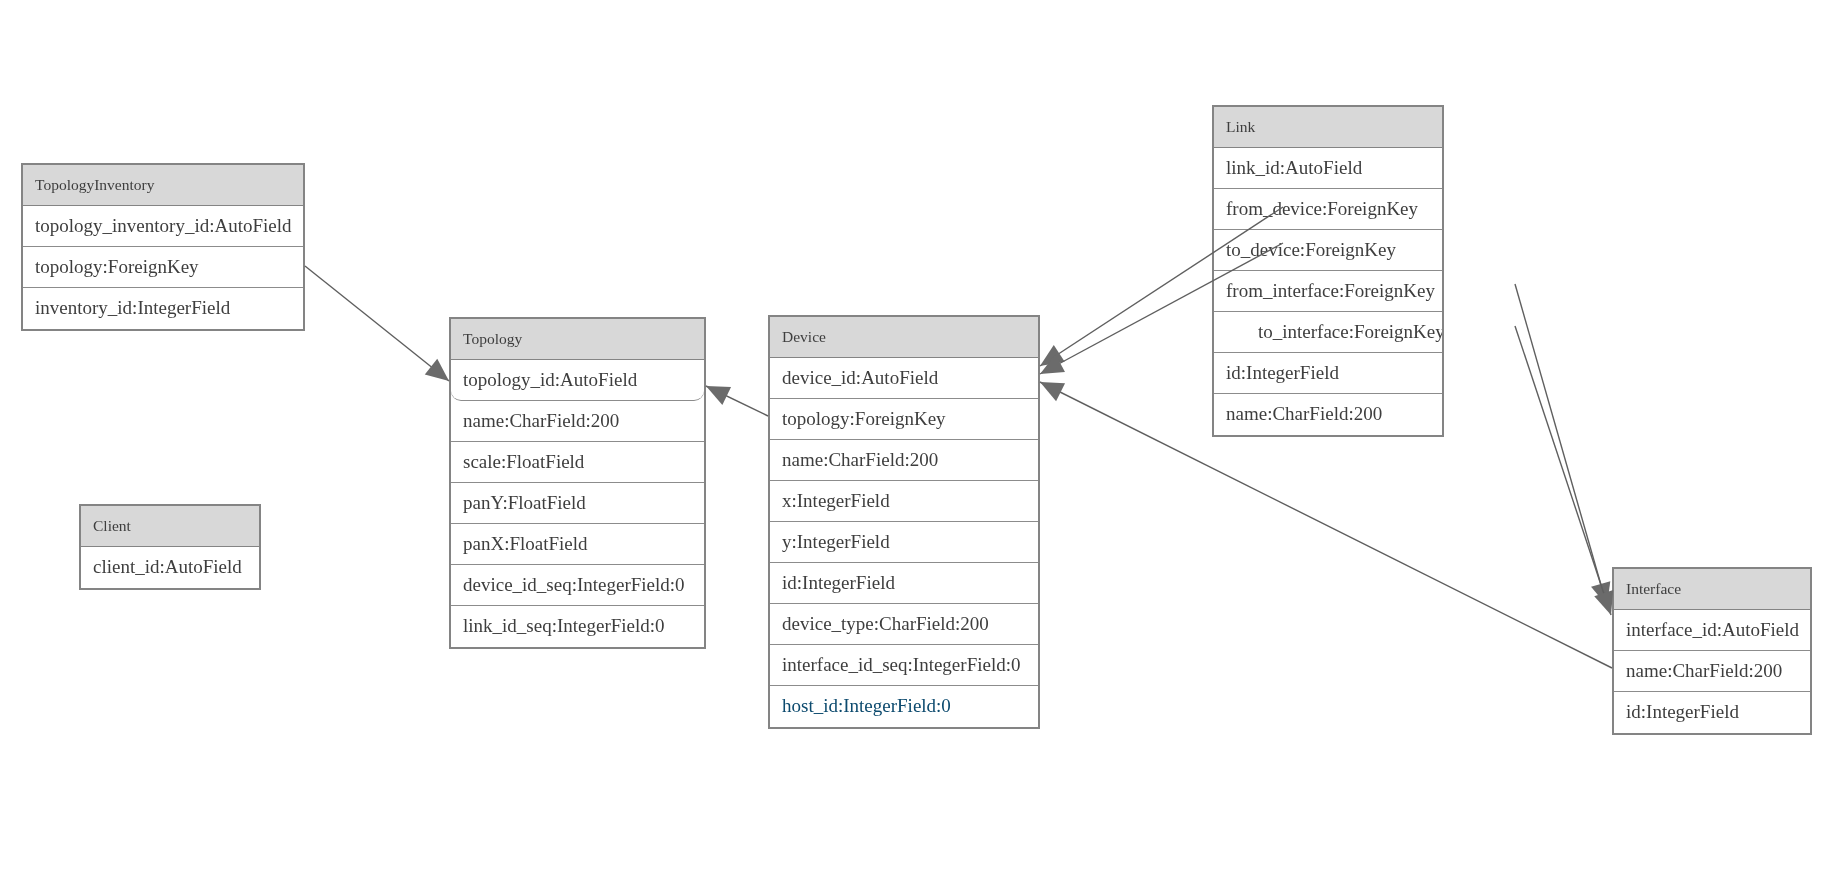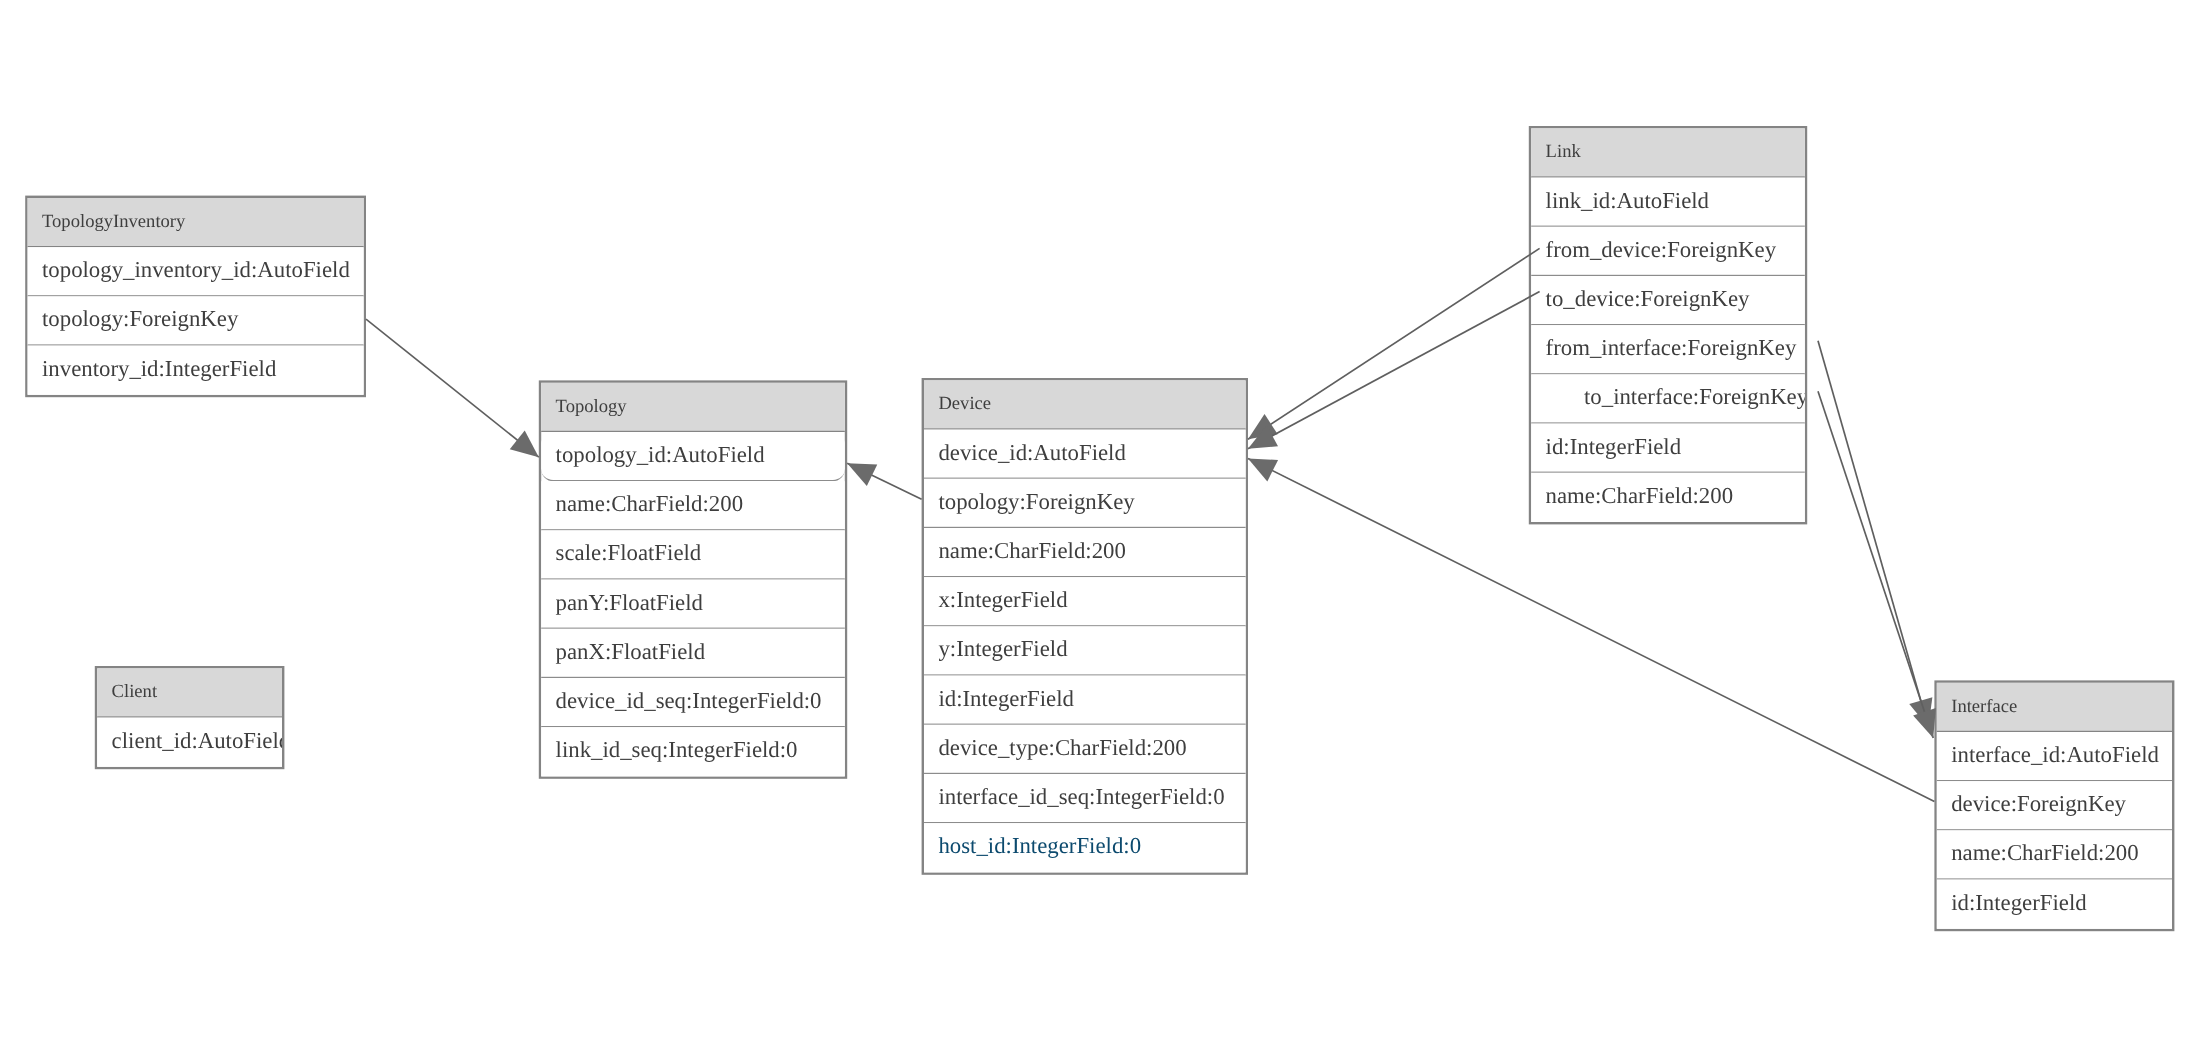--- a/index.html
+++ b/index.html
@@ -62,50 +62,49 @@
       <div class="entity" style="left: 449px; top: 317px; width: 257px; border-color: rgb(132, 132, 132);">
         <div class="entity-header" style="background: rgb(216, 216, 216); color: rgb(62, 62, 62); border-bottom-color: rgb(132, 132, 132);">Topology</div>
         <div class="entity-field" style="color: rgb(62, 62, 62); border-bottom-color: rgb(140, 140, 140); border-radius: 10px;">topology_id:AutoField</div>
         <div class="entity-field" style="color: rgb(62, 62, 62); border-bottom-color: rgb(140, 140, 140);">name:CharField:200</div>
         <div class="entity-field" style="color: rgb(62, 62, 62); border-bottom-color: rgb(140, 140, 140);">scale:FloatField</div>
         <div class="entity-field" style="color: rgb(62, 62, 62); border-bottom-color: rgb(140, 140, 140);">panY:FloatField</div>
         <div class="entity-field" style="color: rgb(62, 62, 62); border-bottom-color: rgb(140, 140, 140);">panX:FloatField</div>
         <div class="entity-field" style="color: rgb(62, 62, 62); border-bottom-color: rgb(140, 140, 140);">device_id_seq:IntegerField:0</div>
         <div class="entity-field" style="color: rgb(62, 62, 62); border-bottom-color: rgb(140, 140, 140);">link_id_seq:IntegerField:0</div>
       </div>
-      <div class="entity" style="left: 79px; top: 555px; width: 158px; border-color: rgb(132, 132, 132);">
+      <div class="entity" style="left: 79px; top: 504px; width: 182px; border-color: rgb(132, 132, 132);">
         <div class="entity-header" style="background: rgb(216, 216, 216); color: rgb(62, 62, 62); border-bottom-color: rgb(132, 132, 132);">Client</div>
         <div class="entity-field" style="color: rgb(62, 62, 62); border-bottom-color: rgb(140, 140, 140);">client_id:AutoField</div>
       </div>
       <div class="entity" style="left: 768px; top: 315px; width: 272px; border-color: rgb(132, 132, 132);">
         <div class="entity-header" style="background: rgb(216, 216, 216); color: rgb(62, 62, 62); border-bottom-color: rgb(132, 132, 132);">Device</div>
         <div class="entity-field" style="color: rgb(62, 62, 62); border-bottom-color: rgb(140, 140, 140);">device_id:AutoField</div>
         <div class="entity-field" style="color: rgb(62, 62, 62); border-bottom-color: rgb(140, 140, 140);">topology:ForeignKey</div>
         <div class="entity-field" style="color: rgb(62, 62, 62); border-bottom-color: rgb(140, 140, 140);">name:CharField:200</div>
         <div class="entity-field" style="color: rgb(62, 62, 62); border-bottom-color: rgb(140, 140, 140);">x:IntegerField</div>
         <div class="entity-field" style="color: rgb(62, 62, 62); border-bottom-color: rgb(140, 140, 140);">y:IntegerField</div>
         <div class="entity-field" style="color: rgb(62, 62, 62); border-bottom-color: rgb(140, 140, 140);">id:IntegerField</div>
         <div class="entity-field" style="color: rgb(62, 62, 62); border-bottom-color: rgb(140, 140, 140);">device_type:CharField:200</div>
         <div class="entity-field" style="color: rgb(62, 62, 62); border-bottom-color: rgb(140, 140, 140);">interface_id_seq:IntegerField:0</div>
         <div class="entity-field" style="color: #0c4a6e; border-bottom-color: rgb(140, 140, 140);">host_id:IntegerField:0</div>
       </div>
-      <div class="entity" style="left: 1274px; top: 105px; width: 232px; border-color: rgb(132, 132, 132);">
+      <div class="entity" style="left: 1212px; top: 105px; width: 232px; border-color: rgb(132, 132, 132);">
         <div class="entity-header" style="background: rgb(216, 216, 216); color: rgb(62, 62, 62); border-bottom-color: rgb(132, 132, 132);">Link</div>
         <div class="entity-field" style="color: rgb(62, 62, 62); border-bottom-color: rgb(140, 140, 140);">link_id:AutoField</div>
         <div class="entity-field" style="color: rgb(62, 62, 62); border-bottom-color: rgb(140, 140, 140);">from_device:ForeignKey</div>
         <div class="entity-field" style="color: rgb(62, 62, 62); border-bottom-color: rgb(140, 140, 140);">to_device:ForeignKey</div>
         <div class="entity-field" style="color: rgb(62, 62, 62); border-bottom-color: rgb(140, 140, 140);">from_interface:ForeignKey</div>
         <div class="entity-field" style="color: rgb(62, 62, 62); border-bottom-color: rgb(140, 140, 140); padding-left: 44px;">to_interface:ForeignKey</div>
         <div class="entity-field" style="color: rgb(62, 62, 62); border-bottom-color: rgb(140, 140, 140);">id:IntegerField</div>
         <div class="entity-field" style="color: rgb(62, 62, 62); border-bottom-color: rgb(140, 140, 140);">name:CharField:200</div>
       </div>
       <div class="entity" style="left: 1612px; top: 567px; width: 200px; border-color: rgb(132, 132, 132);">
         <div class="entity-header" style="background: rgb(216, 216, 216); color: rgb(62, 62, 62); border-bottom-color: rgb(132, 132, 132);">Interface</div>
         <div class="entity-field" style="color: rgb(62, 62, 62); border-bottom-color: rgb(140, 140, 140);">interface_id:AutoField</div>
-        <div class="entity-field" style="color: rgb(62, 62, 62); border-bottom-color: rgb(140, 140, 140);">device:ForeignKey</div>
         <div class="entity-field" style="color: rgb(62, 62, 62); border-bottom-color: rgb(140, 140, 140);">name:CharField:200</div>
         <div class="entity-field" style="color: rgb(62, 62, 62); border-bottom-color: rgb(140, 140, 140);">id:IntegerField</div>
       </div>
     </div>
   <svg id="edge-layer" width="1824" height="874" viewBox="0 0 1824 874" xmlns="http://www.w3.org/2000/svg">
       <line x1="305" y1="266" x2="449" y2="381" stroke="#5f5f5f" stroke-width="1.4"></line>
       <polygon points="449,381 424.78751687466064,374.46121869878215 437.26817827947474,358.8332600701454" fill="#6b6b6b"></polygon>
       <line x1="768" y1="416" x2="706" y2="386" stroke="#5f5f5f" stroke-width="1.4"></line>
       <polygon points="706,386 731.0592720635996,387.01630883224334 722.348053501514,405.01949386055355" fill="#6b6b6b"></polygon>
       <line x1="1283" y1="207" x2="1040" y2="366" stroke="#5f5f5f" stroke-width="1.4"></line>

